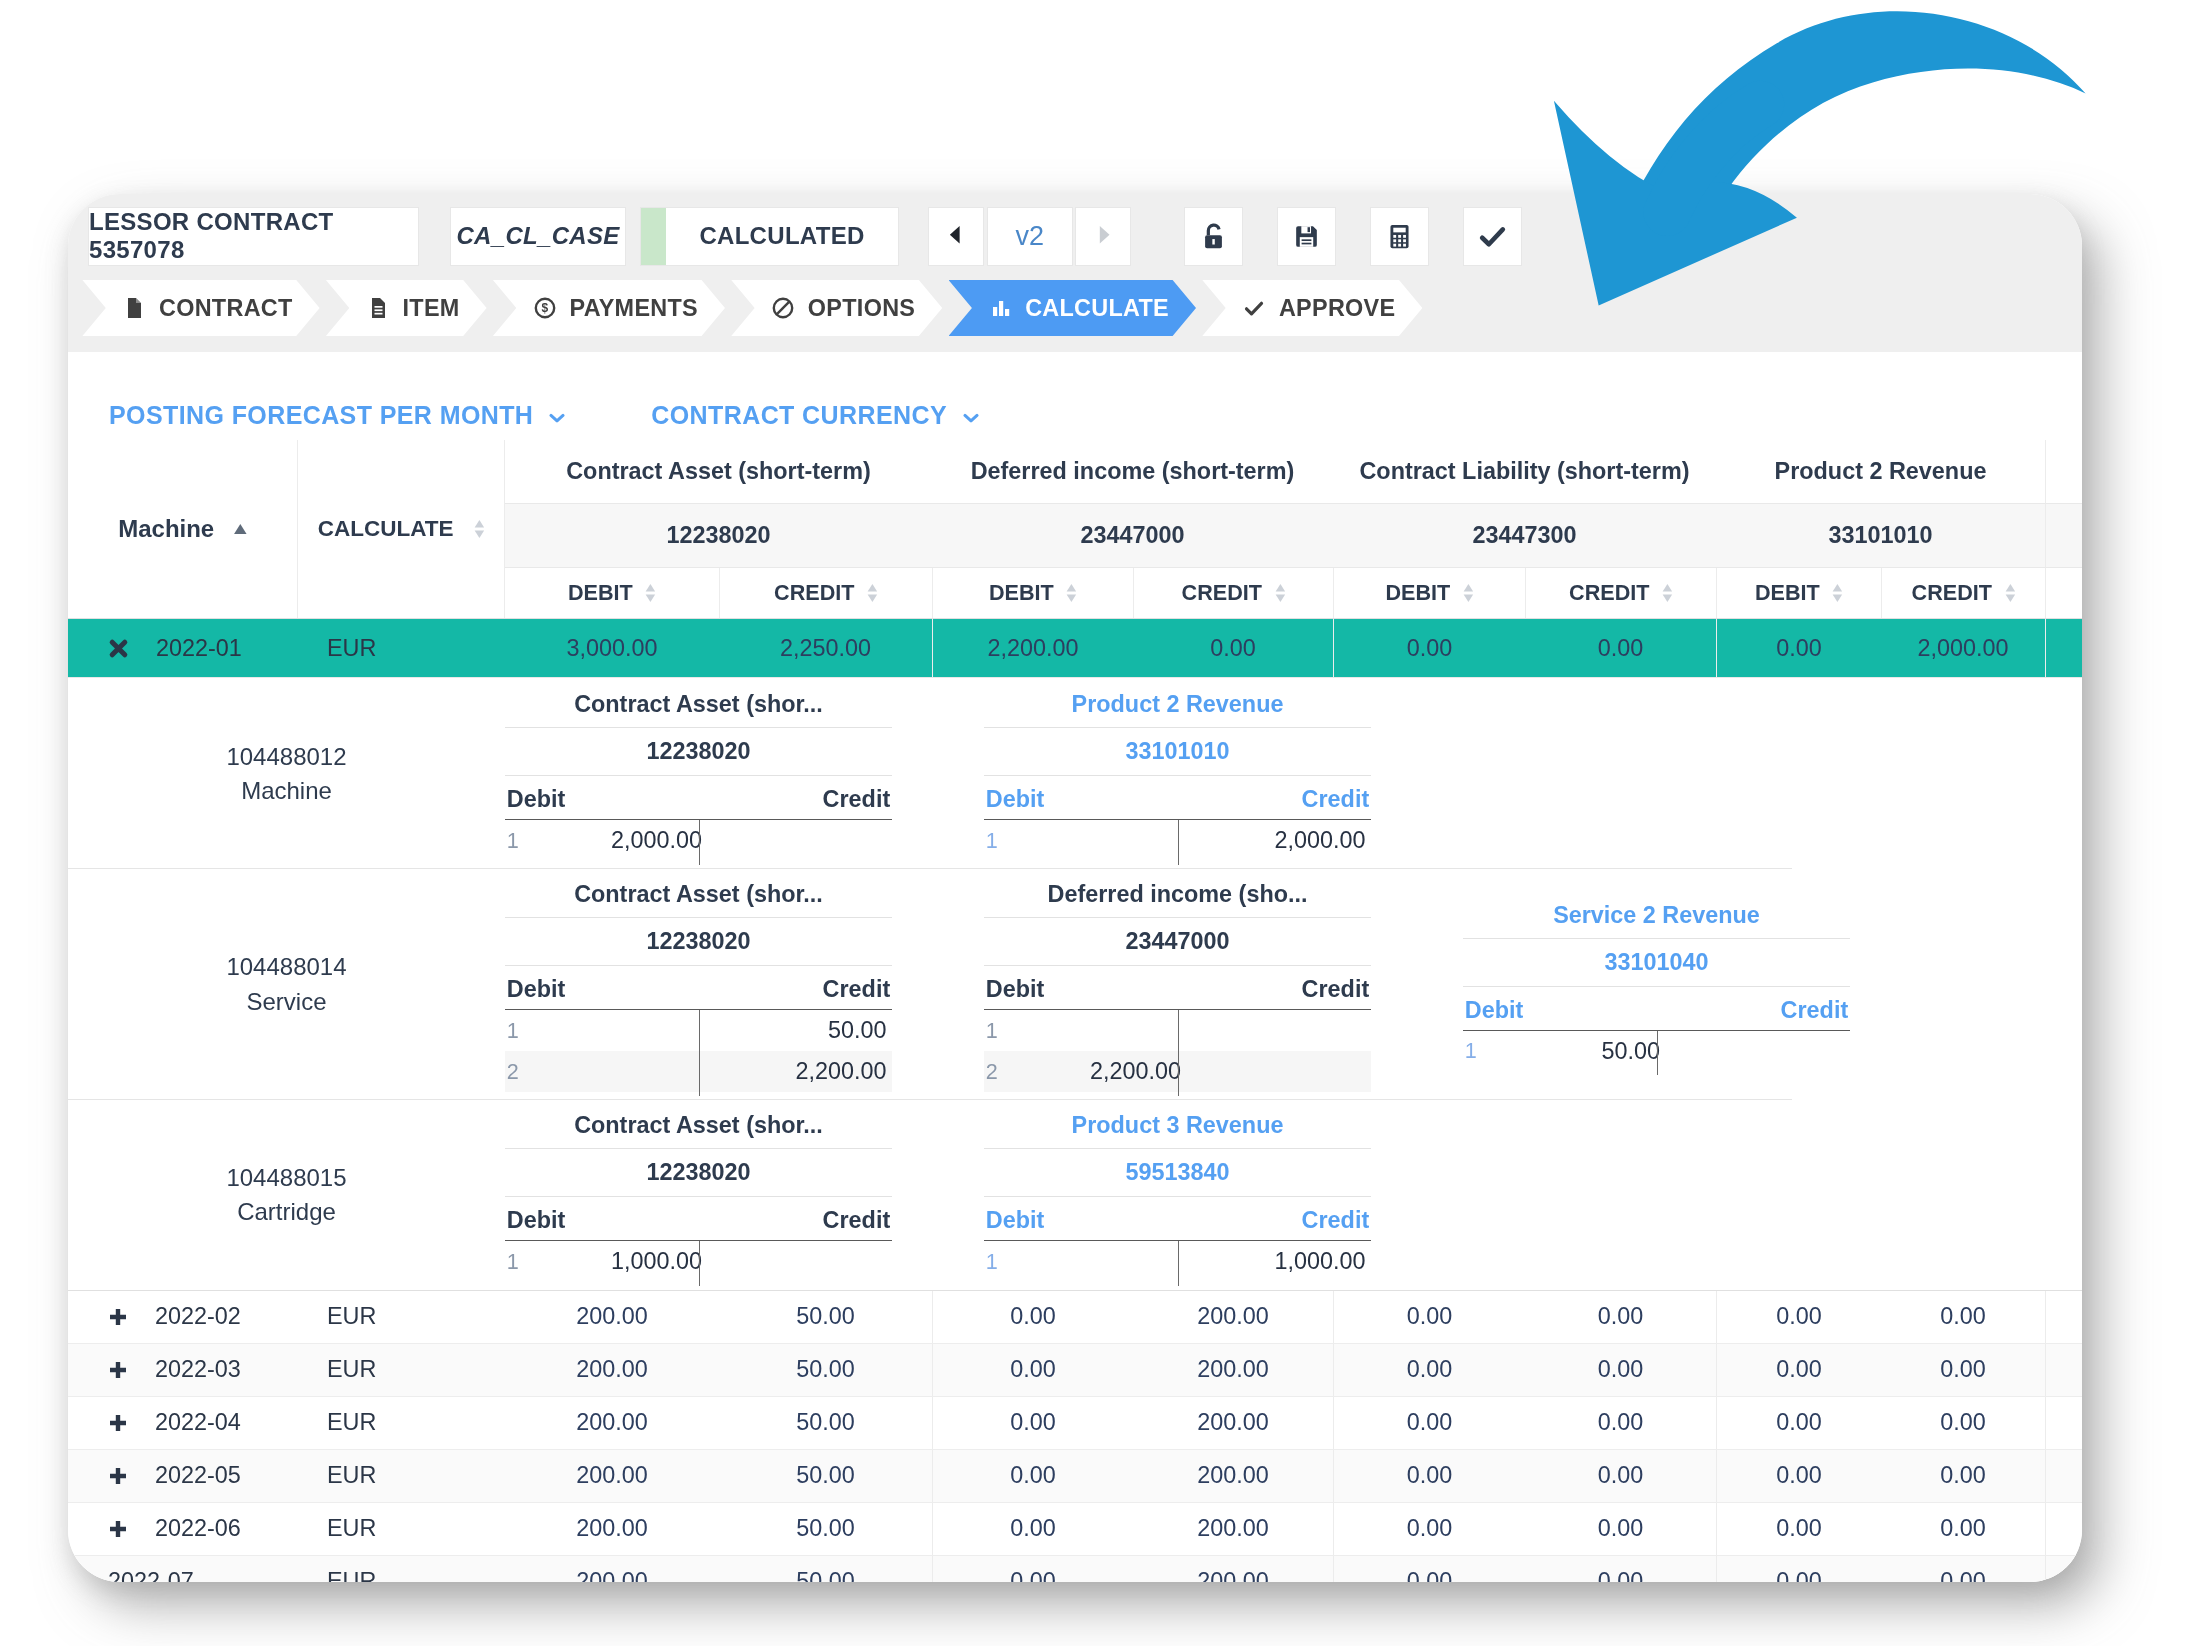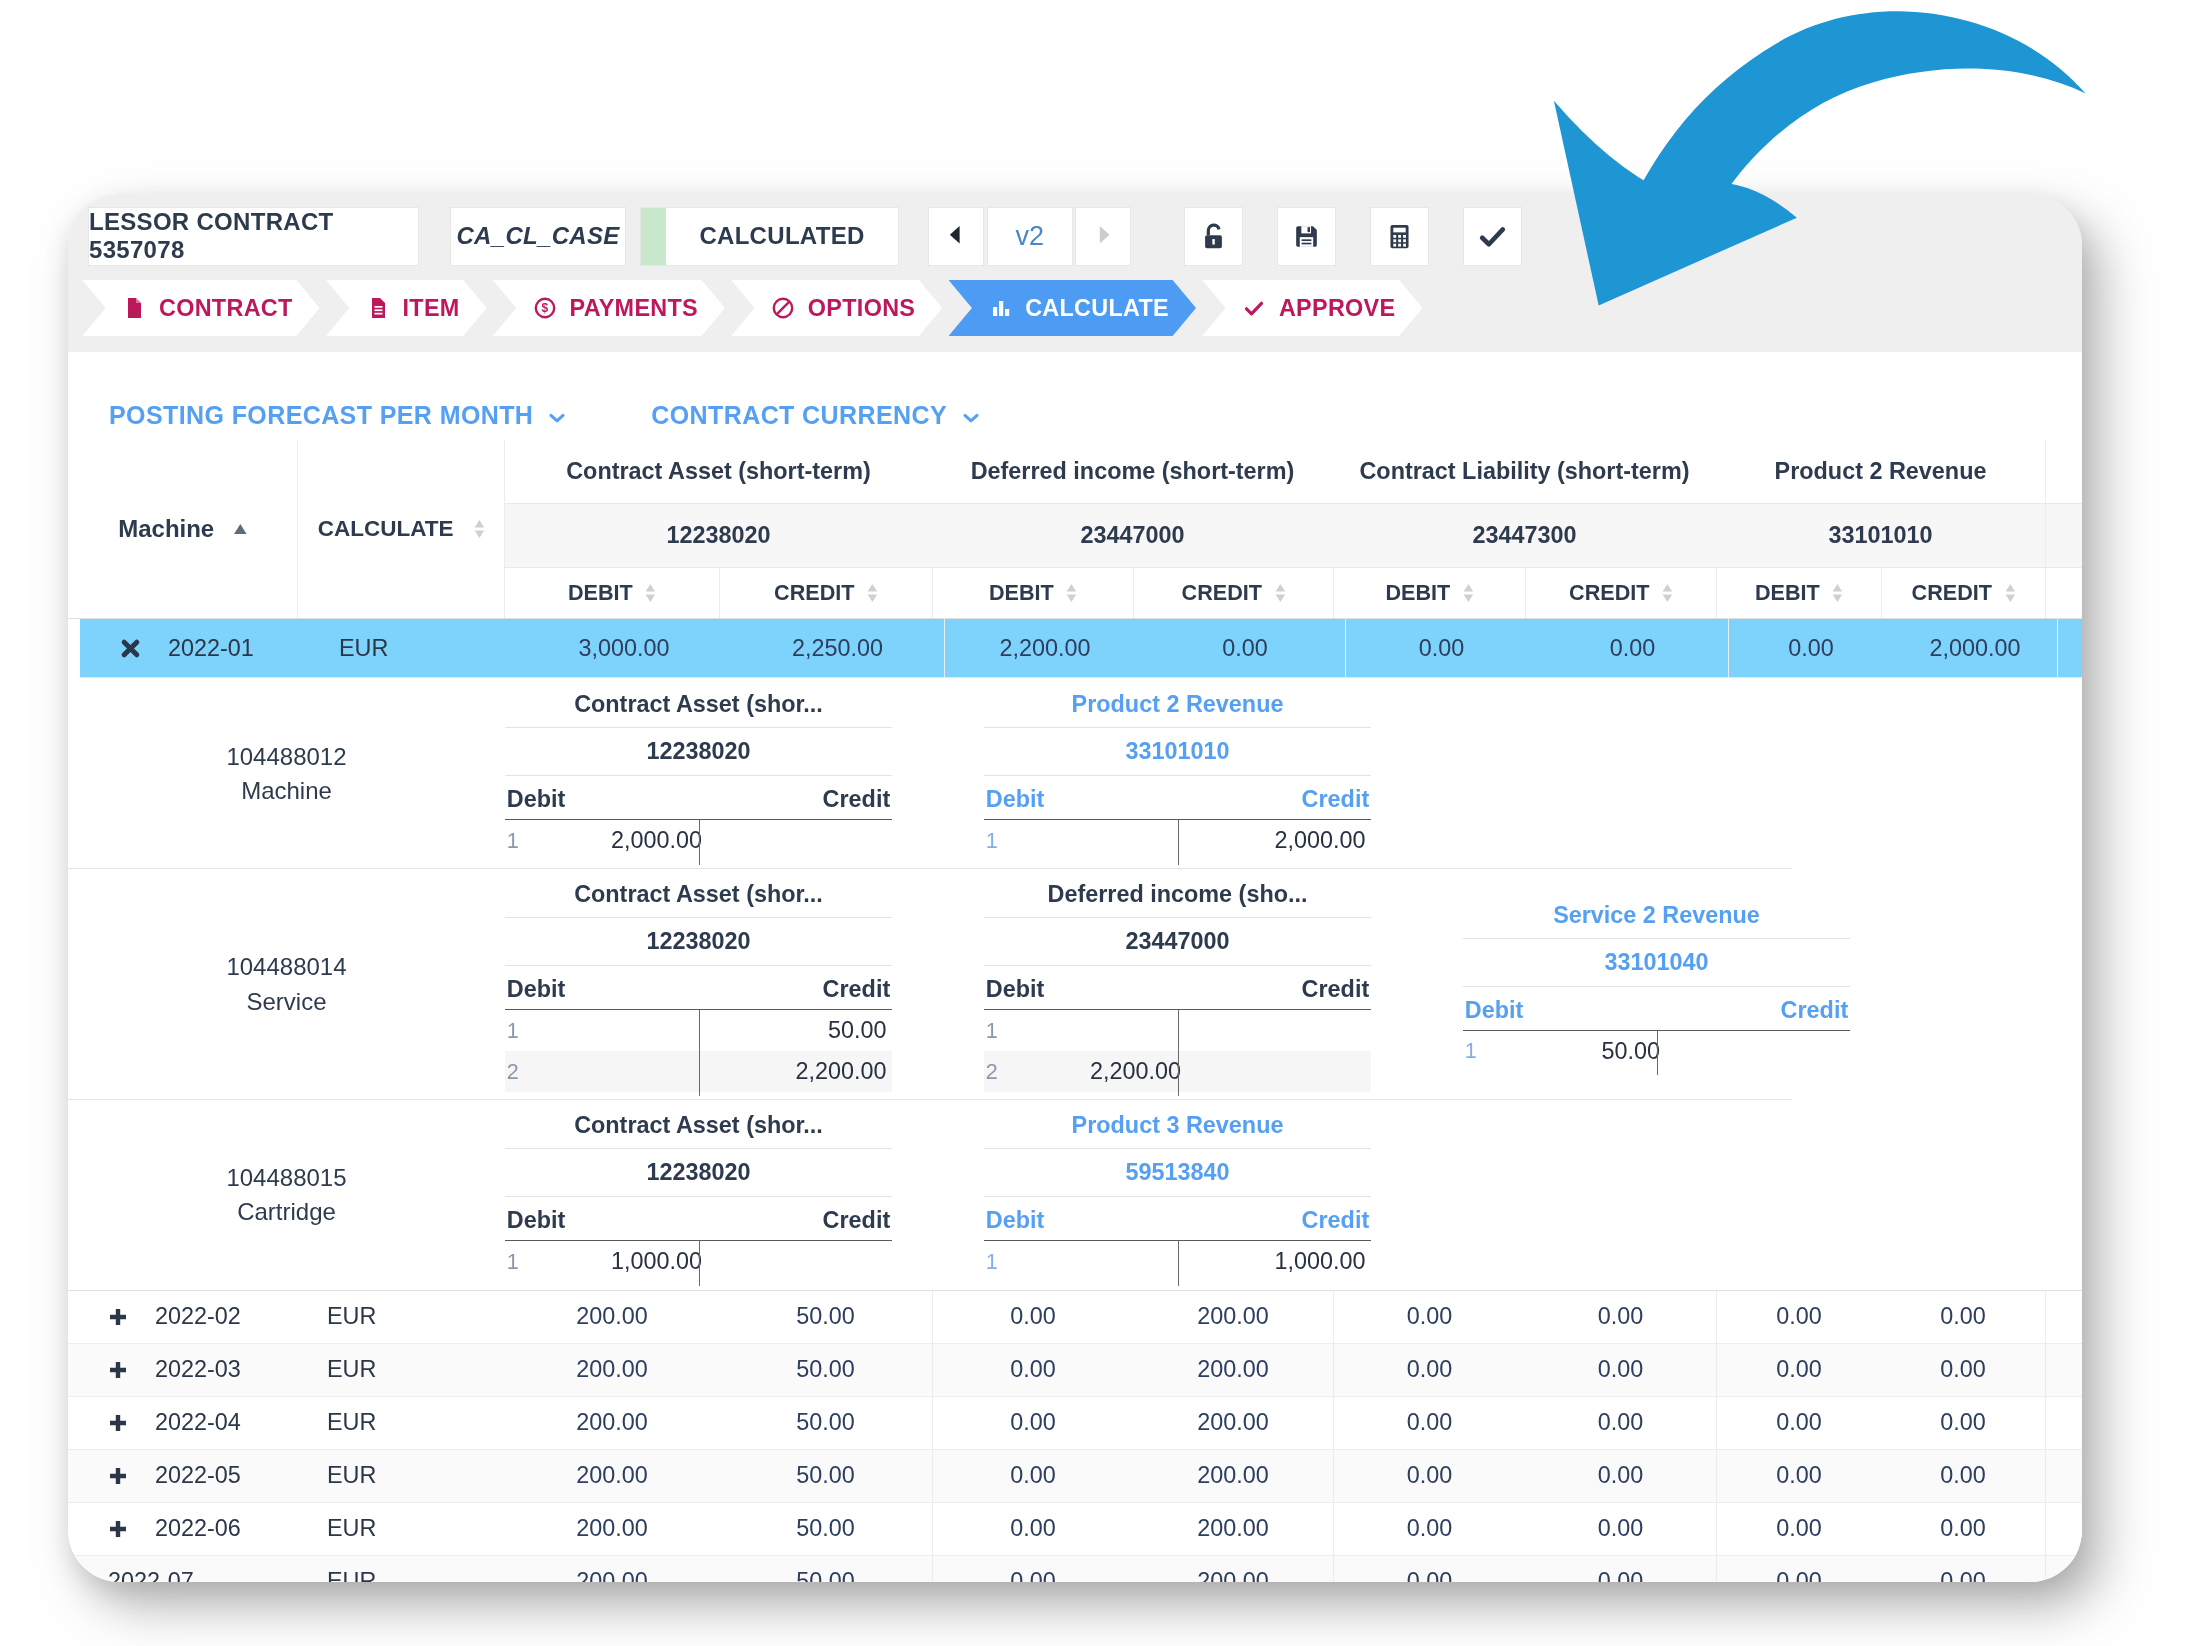--- a/index.html
+++ b/index.html
@@ -31,21 +31,21 @@
                align-items:center; justify-content:center; font-size:27px; color:#4a87c8; margin-right:2.7px; }
   .ver-prev { color:#20242b; } .ver-next { color:#c9cdd2; }
   .tool-btns { display:flex; gap:34px; }
   .tool-btn { width:59px; height:59px; background:#fff; border:0.9px solid #e7e7e7; display:flex;
               align-items:center; justify-content:center; color:#2f3b4c; cursor:pointer; }
   .tool-btn svg { width:31px; height:31px; }
   .ver-btn svg { width:23.4px; height:23.4px; }
 
   
   .tabs { position:absolute; left:14.4px; top:86px; display:flex; height:56px; }
-  .tab { height:56px; background:#fff; color:#be185d; display:flex; align-items:center; justify-content:center;
+  .tab { height:56px; background:#fff; color:#404040; display:flex; align-items:center; justify-content:center;
          gap:12.6px; font-size:23.4px; font-weight:bold; letter-spacing:0.3px; margin-right:6.3px; cursor:pointer;
          clip-path: polygon(0 0, calc(100% - 23.4px) 0, 100% 50%, calc(100% - 23.4px) 100%, 0 100%, 23.4px 50%);
          padding:0 27px 0 40px; }
   .tab.active { background:#4d9bf3; color:#fff; }
   .tab-icon { display:flex; } .tab-icon svg { width:24px; height:24px; }
 
   
   .content { background:#fff; }
   .filter-row { display:flex; align-items:center; gap:86px; padding:52px 0 0 41px; height:74px; }
   .filter { display:flex; align-items:center; gap:16px; color:#55a0f2; font-size:25px; font-weight:bold;
@@ -61,21 +61,21 @@
   .group-account { grid-row:2; font-size:23.4px; background:#f7f7f7; border-top:0.9px solid #e9e9e9; border-bottom:0.9px solid #e9e9e9; }
   .subhead { grid-row:3; font-size:21.6px; gap:12.6px; cursor:pointer; }
   .bl { border-left:0.9px solid #ececec; }
   .partial-r2 { grid-row:2; background:#f7f7f7; border-top:0.9px solid #e9e9e9; border-bottom:0.9px solid #e9e9e9; }
   .partial-r1 { grid-row:1; } .partial-r3 { grid-row:3; }
 
   
   .trow { border-bottom:0.9px solid #ededed; }
   .trow .cell { display:flex; align-items:center; justify-content:center; font-size:23.4px; color:#2d3e5f; height:52px; }
   .trow.expanded .cell { height:58px; }
-  .trow.expanded { background:#7dd3fc; border-bottom:0.9px solid #e8e8e8;margin-left:12px; }
+  .trow.expanded { background:#14b8a6; border-bottom:0.9px solid #e8e8e8; }
   .trow.zebra { background:#fafafa; }
   .period-cell { justify-content:flex-start !important; padding-left:40px; gap:27px; color:#2b3647 !important; }
   .currency-cell { justify-content:flex-start !important; padding-left:29px; color:#2b3647 !important; }
 
   
   .details { background:#fff; }
   .dblock { display:flex; align-items:center; padding:9px 0 7.2px 0; position:relative; }
   .dblock.sep::after { content:""; position:absolute; left:0; bottom:0; width:1724px; height:0.9px; background:#e5e5e5; }
   .dlabel { width:437px; flex:0 0 437px; text-align:center; color:#2e3b4e; font-size:24px; line-height:1.45; }
   .tacct { width:387px; flex:0 0 387px; margin-right:92px; color:#2e3b4e; }

